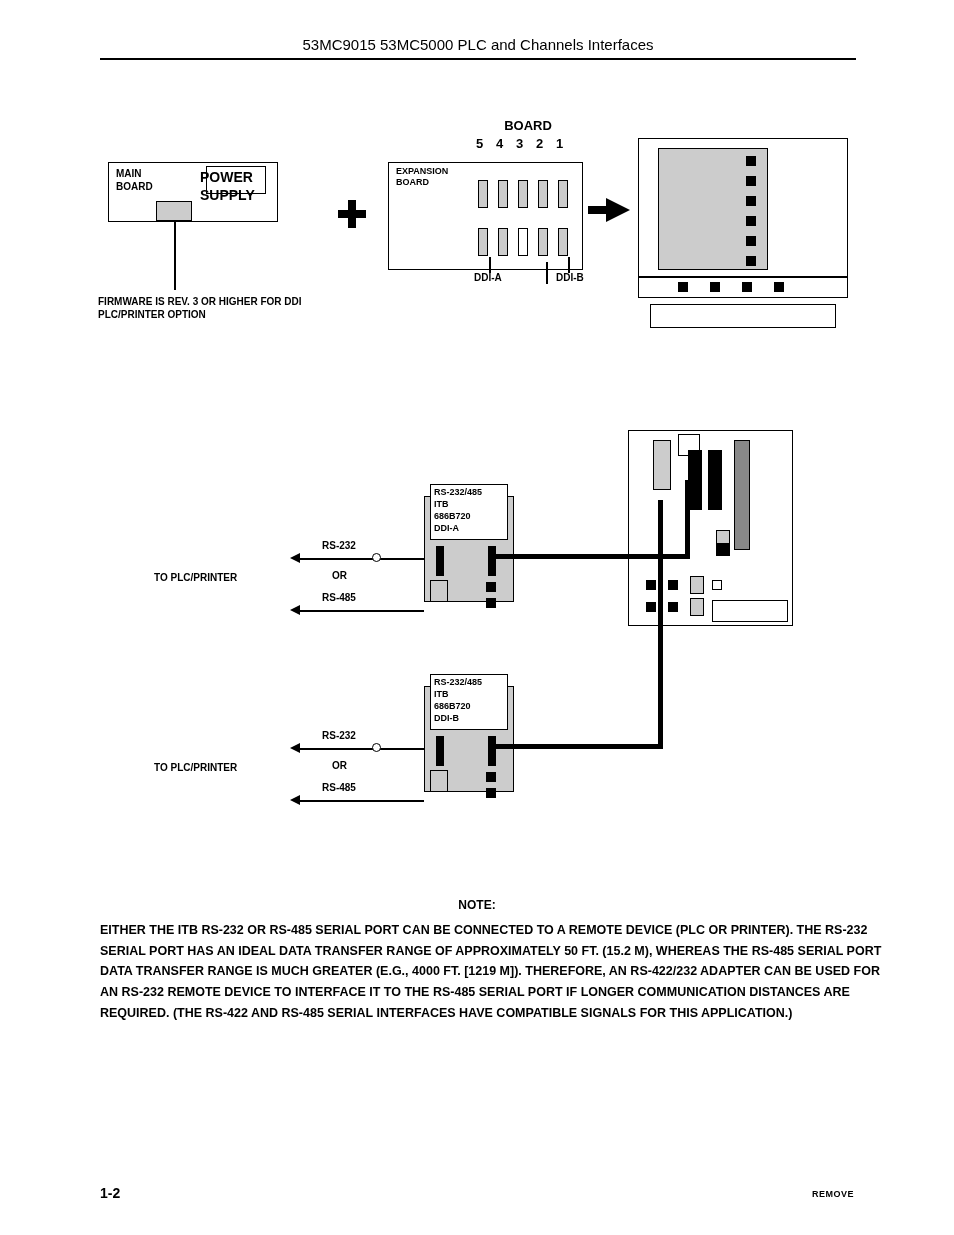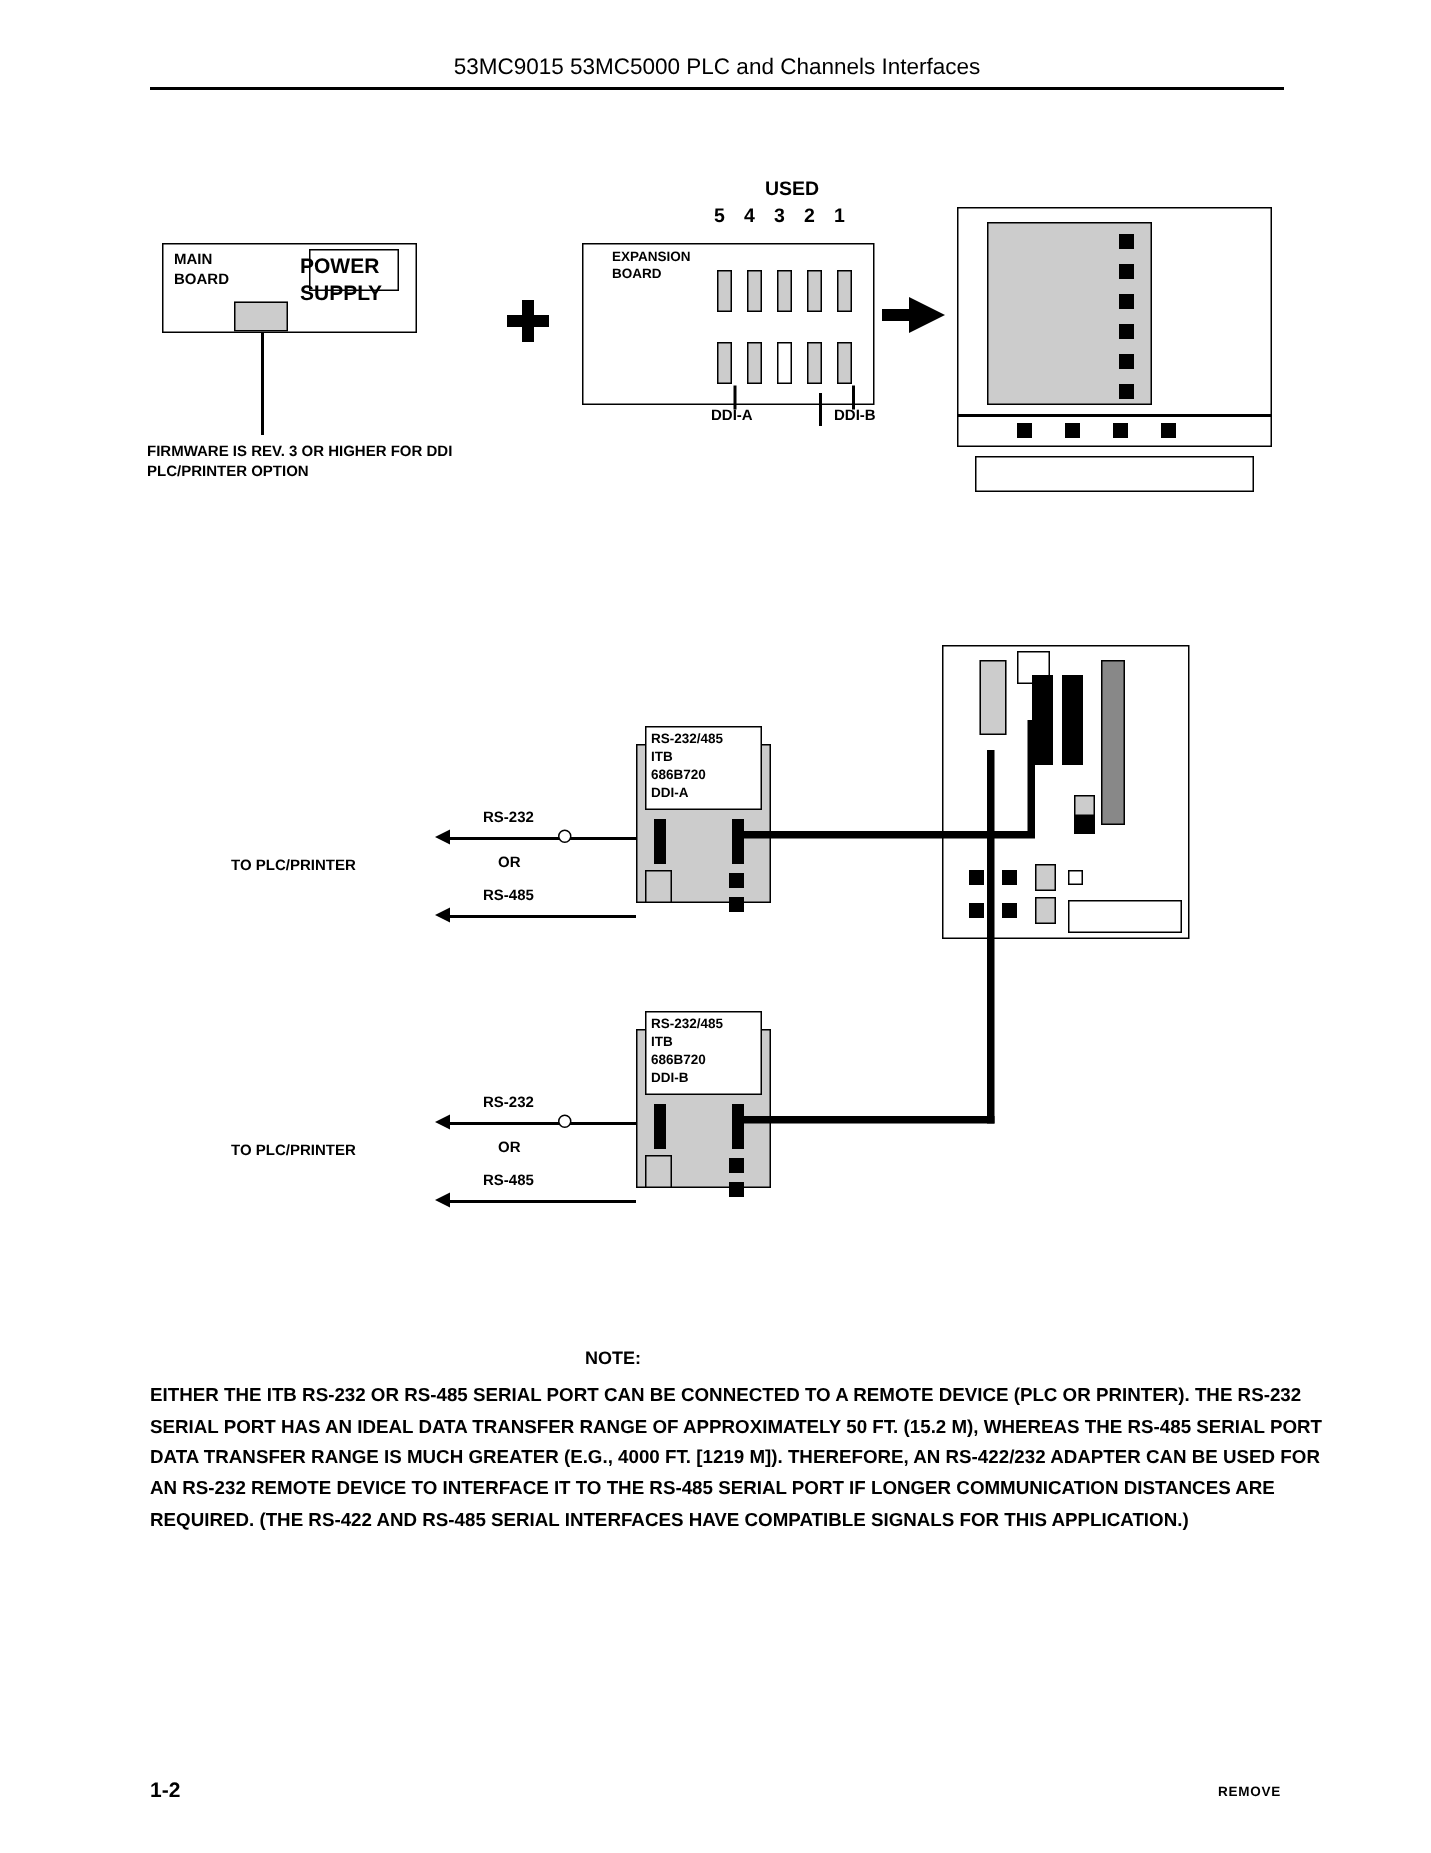--- a/index.html
+++ b/index.html
@@ -54,29 +54,29 @@
     <div class="box" style="left:10px;top:52px;width:170px;height:60px"></div>
     <div class="lbl" style="left:18px;top:58px;width:50px">MAIN BOARD</div>
     <div class="box" style="left:108px;top:56px;width:60px;height:28px"></div>
     <div class="lbl" style="left:102px;top:59px;font-size:14px;width:48px">POWER SUPPLY</div>
     <div class="box gray" style="left:58px;top:91px;width:36px;height:20px"></div>
     <div class="thinv vline" style="left:76px;top:112px;height:68px;width:1.5px;background:#000"></div>
     <div class="lbl" style="left:0px;top:186px;width:210px">FIRMWARE IS REV. 3 OR HIGHER FOR DDI PLC/PRINTER OPTION</div>
 
     <div class="plus" style="left:240px;top:90px"></div>
 
-    <div class="lbl" style="left:380px;top:8px;width:100px;text-align:center;font-size:13px">USED</div>
+    <div class="lbl" style="left:380px;top:8px;width:100px;text-align:center;font-size:13px">BOARD</div>
     <div class="lbl" style="left:378px;top:26px;font-size:13px">5</div>
     <div class="lbl" style="left:398px;top:26px;font-size:13px">4</div>
     <div class="lbl" style="left:418px;top:26px;font-size:13px">3</div>
     <div class="lbl" style="left:438px;top:26px;font-size:13px">2</div>
     <div class="lbl" style="left:458px;top:26px;font-size:13px">1</div>
 
     <div class="box" style="left:290px;top:52px;width:195px;height:108px"></div>
-    <div class="lbl" style="left:310px;top:56px;font-size:9px;width:70px">EXPANSION BOARD</div>
+    <div class="lbl" style="left:298px;top:56px;font-size:9px;width:70px">EXPANSION BOARD</div>
 
     <div class="mod" style="left:380px;top:70px"></div>
     <div class="mod" style="left:400px;top:70px"></div>
     <div class="mod" style="left:420px;top:70px"></div>
     <div class="mod" style="left:440px;top:70px"></div>
     <div class="mod" style="left:460px;top:70px"></div>
 
     <div class="mod" style="left:380px;top:118px"></div>
     <div class="mod" style="left:400px;top:118px"></div>
     <div class="mod" style="left:420px;top:118px;background:#fff"></div>
@@ -171,19 +171,19 @@
     <div class="lbl" style="left:224px;top:672px">RS-485</div>
     <div class="hline thin" style="left:200px;top:690px;width:126px;background:#000"></div>
     <div class="arrowhead-left" style="left:192px;top:685px"></div>
     <div class="lbl" style="left:56px;top:652px">TO PLC/PRINTER</div>
 
     <div class="hline" style="left:397px;top:634px;width:168px"></div>
     <div class="vline" style="left:560px;top:390px;height:249px"></div>
 
   </div>
 
-  <div class="note-title" style="left:390px;top:898px;width:174px;">NOTE:</div>
+  <div class="note-title" style="left:390px;top:898px;width:174px;text-align:center">NOTE:</div>
   <div class="note-body" style="top:920px">EITHER THE ITB RS-232 OR RS-485 SERIAL PORT CAN BE CONNECTED TO A REMOTE DEVICE (PLC OR PRINTER). THE RS-232 SERIAL PORT HAS AN IDEAL DATA TRANSFER RANGE OF APPROXIMATELY 50 FT. (15.2 M), WHEREAS THE RS-485 SERIAL PORT DATA TRANSFER RANGE IS MUCH GREATER (E.G., 4000 FT. [1219 M]). THEREFORE, AN RS-422/232 ADAPTER CAN BE USED FOR AN RS-232 REMOTE DEVICE TO INTERFACE IT TO THE RS-485 SERIAL PORT IF LONGER COMMUNICATION DISTANCES ARE REQUIRED.  (THE RS-422 AND RS-485 SERIAL INTERFACES HAVE COMPATIBLE SIGNALS FOR THIS APPLICATION.)</div>
 
 
   <div class="pgnum">1-2</div>
   <div class="intro">REMOVE</div>
 </div>
 
 </body></html>

